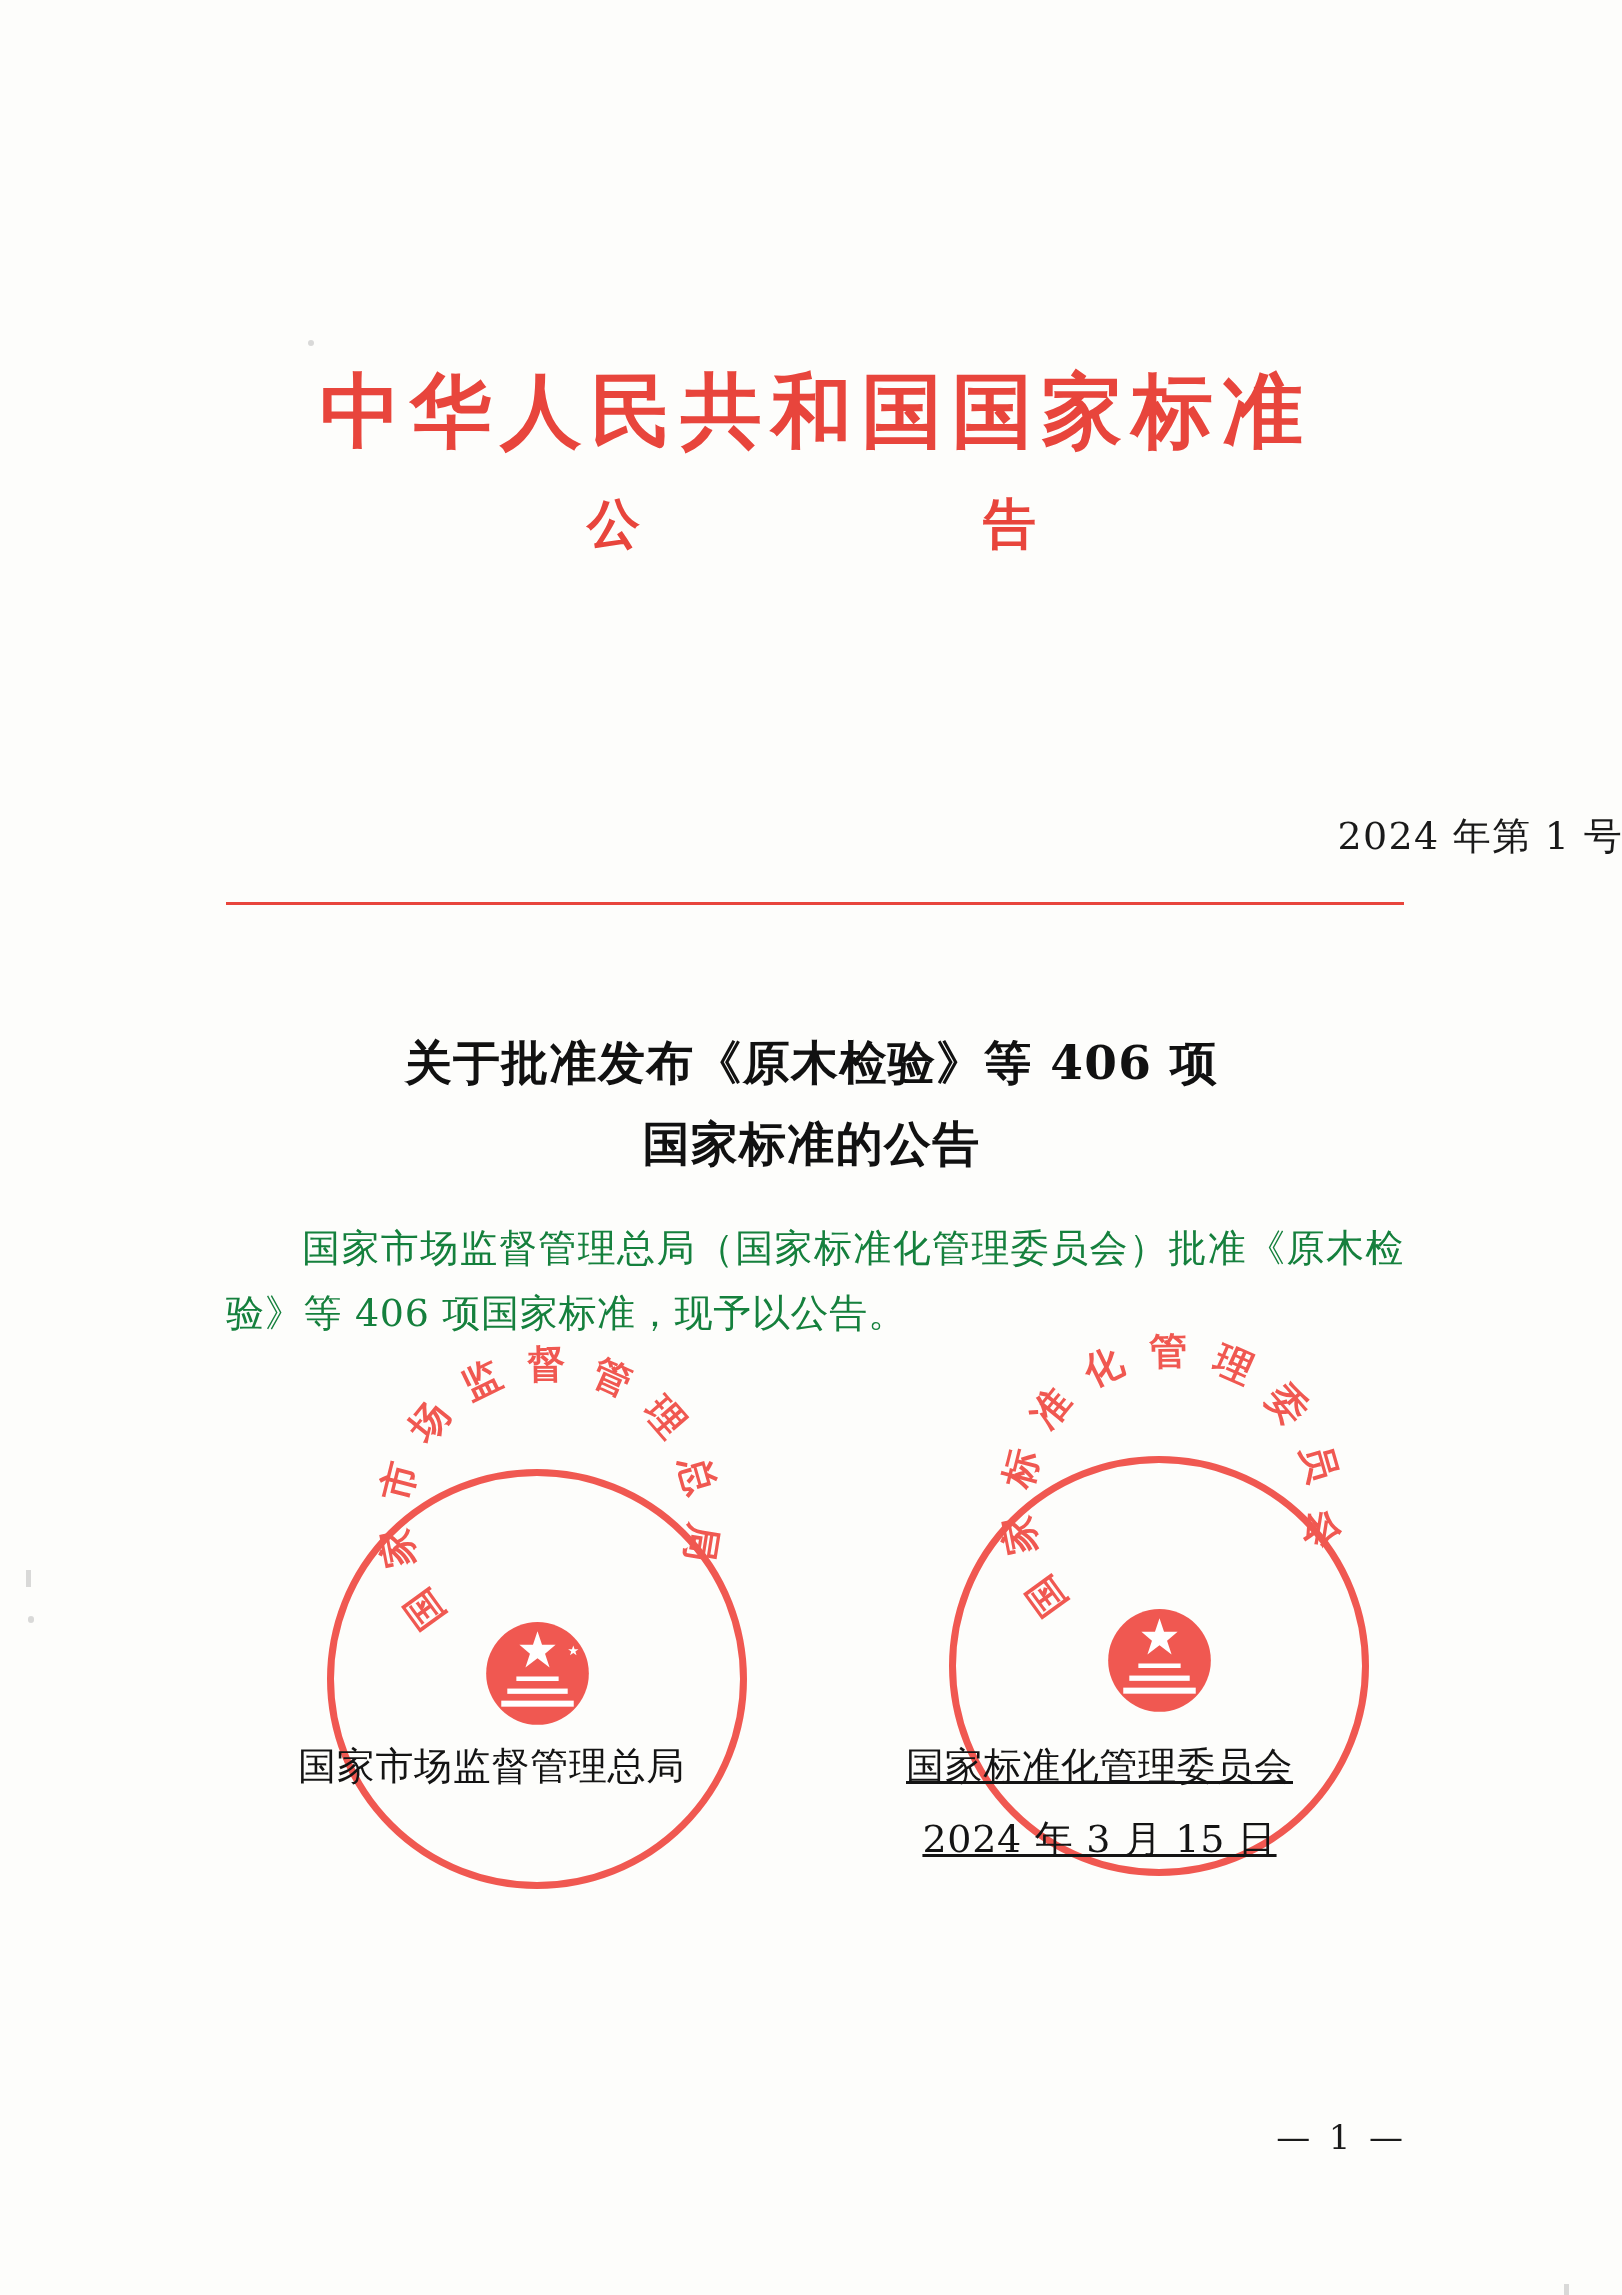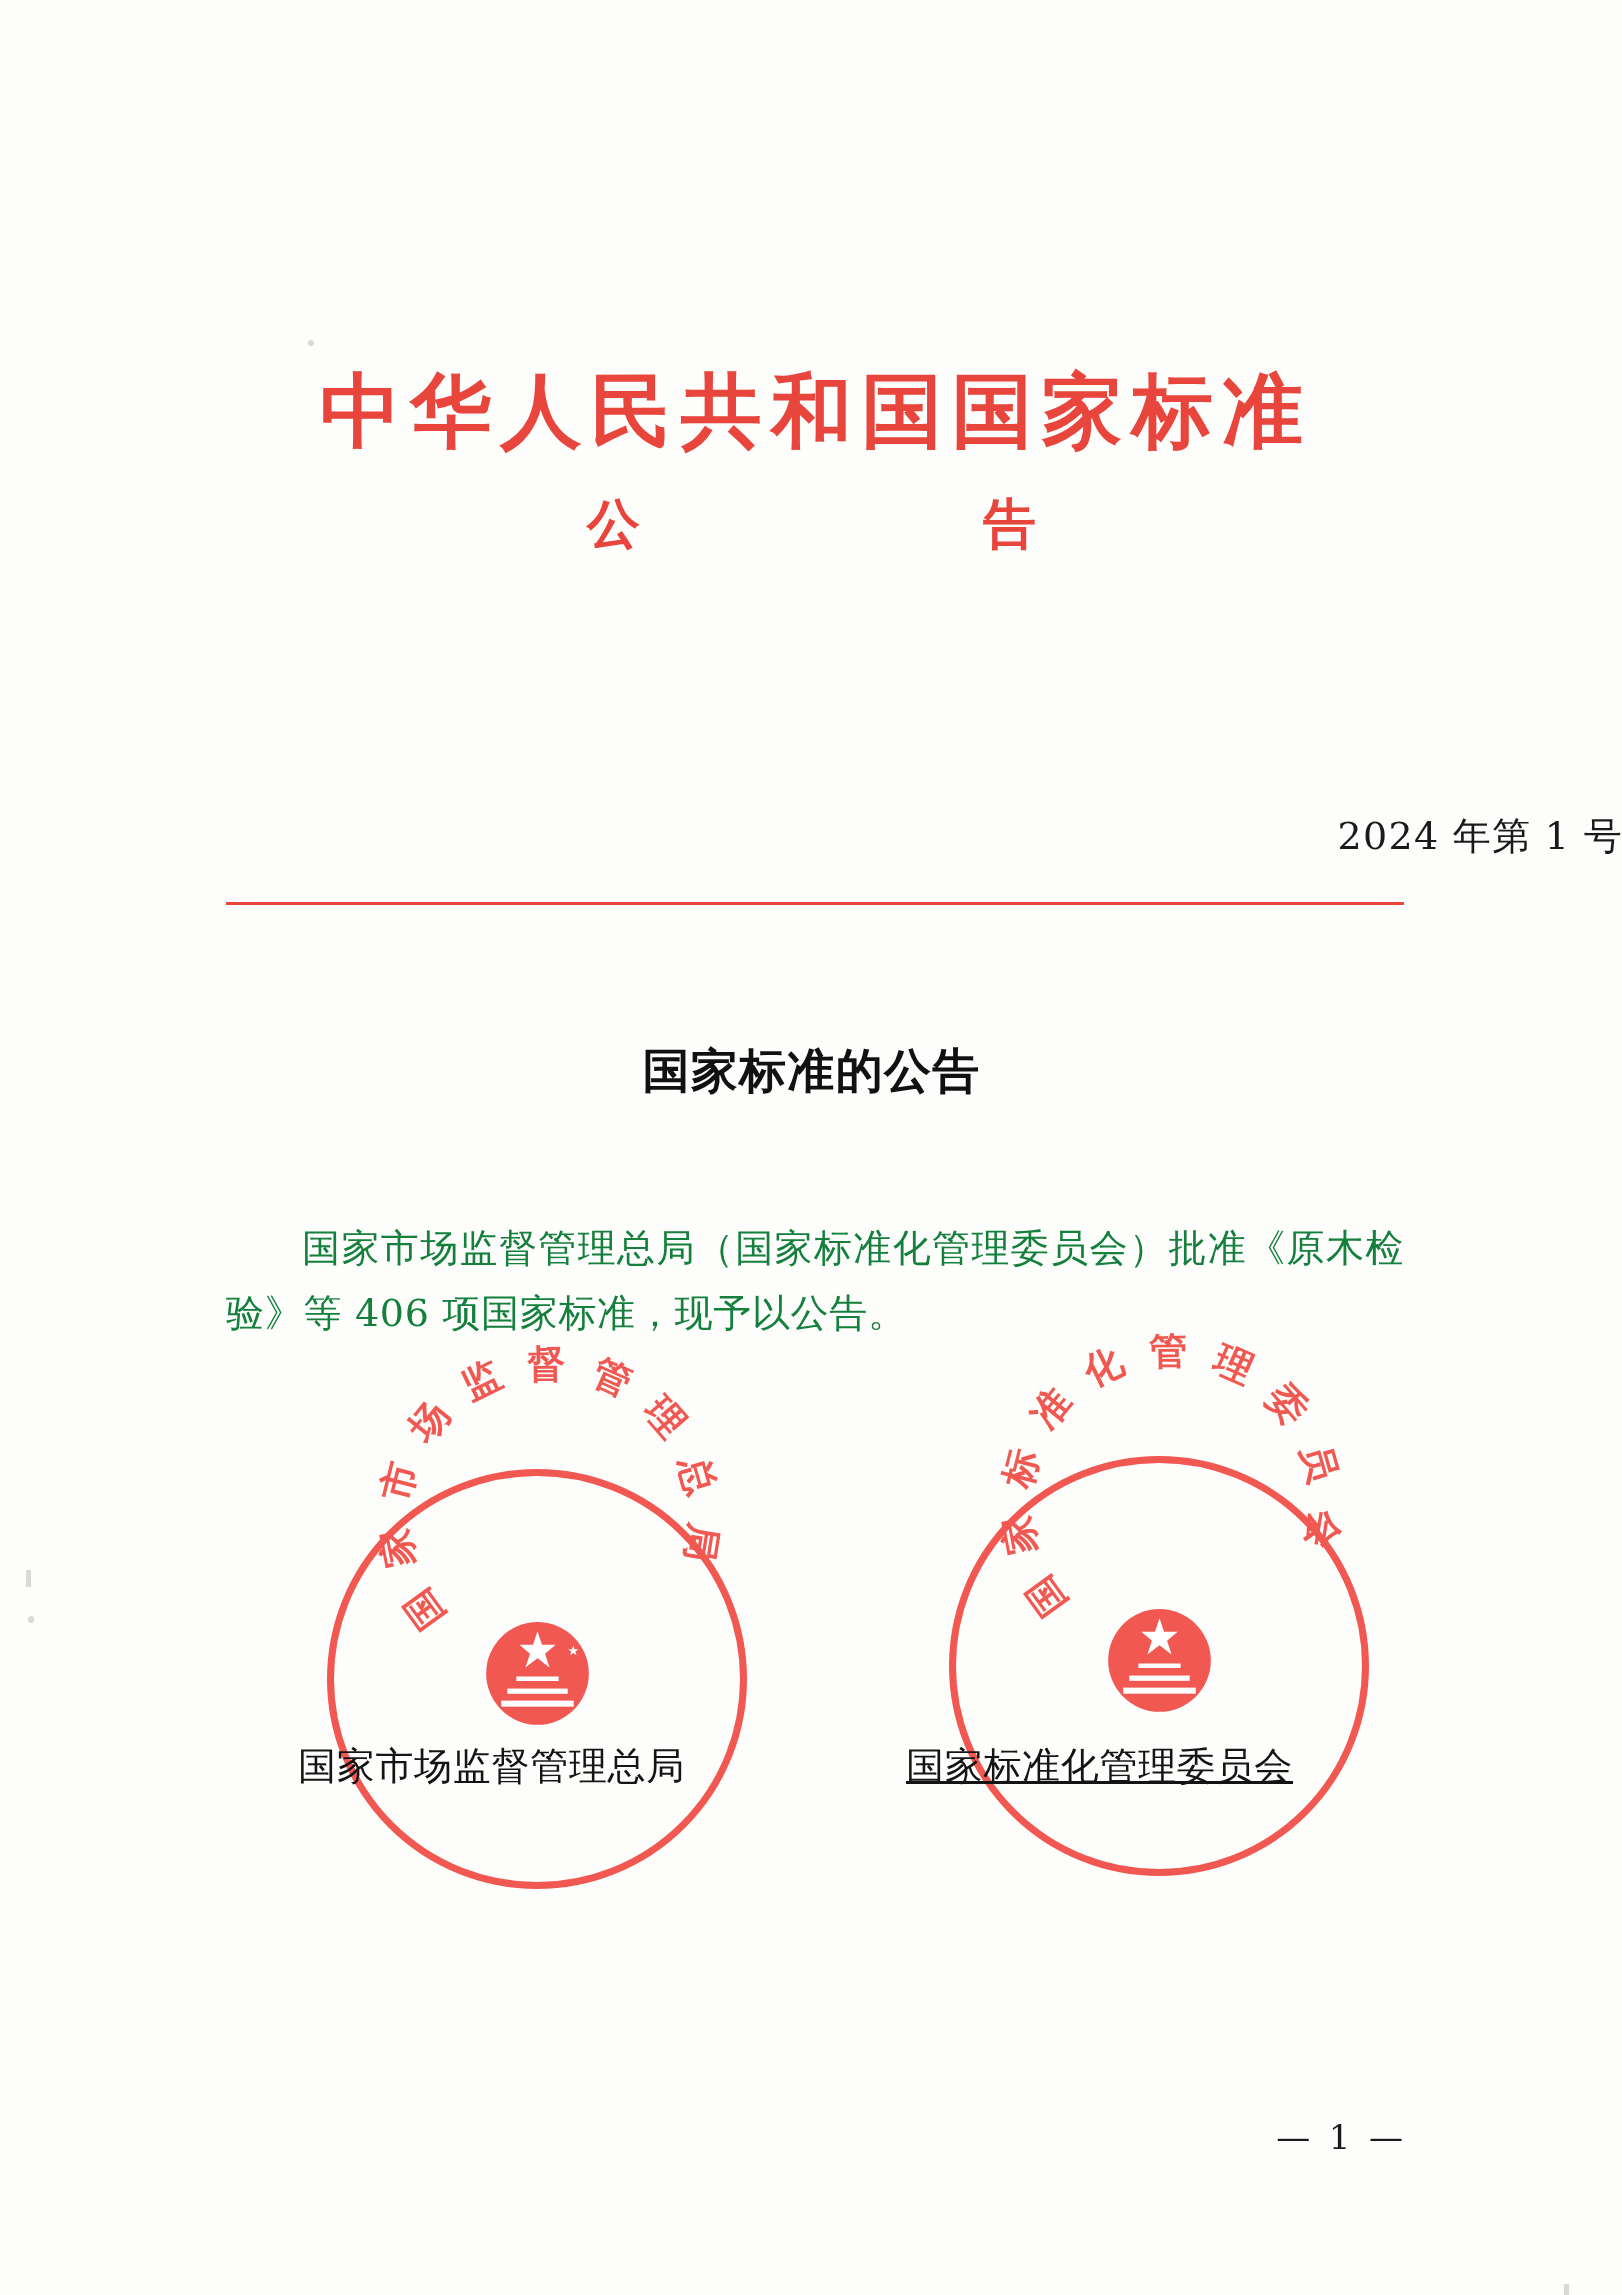--- a/index.html
+++ b/index.html
@@ -197,20 +197,21 @@
   <div class="doc-header">
     <div class="national-title">中华人民共和国国家标准</div>
     <div class="announce-word">公　　告</div>
   </div>
 
   <div class="issue-no">2024 年第 1 号</div>
 
   <div class="rule"></div>
 
   <div class="doc-title">
+    <span>关于批准发布《原木检验》等 406 项</span>
     <span class="line2">国家标准的公告</span>
   </div>
 
   <div class="doc-body">
     <p>国家市场监督管理总局（国家标准化管理委员会）批准《原木检验》等 406 项国家标准，现予以公告。</p>
   </div>
 
   <div class="seal seal-left">
     <div class="seal-inner-text">
       <span class="seal-char" style="left:196px;top:17px;transform:rotate(-126deg) translate(0,-154px);">国</span>
@@ -255,18 +256,19 @@
       <rect x="36" y="48" width="28" height="3" fill="#ffffff"></rect>
     </svg>
   </div>
 
   <div class="sign-left">
     <div>国家市场监督管理总局</div>
   </div>
 
   <div class="sign-right">
     <div>国家标准化管理委员会</div>
+    <div class="sign-date">2024 年 3 月 15 日</div>
   </div>
 
   <div class="page-number">— 1 —</div>
 
 </div>
 
 
 </body></html>

